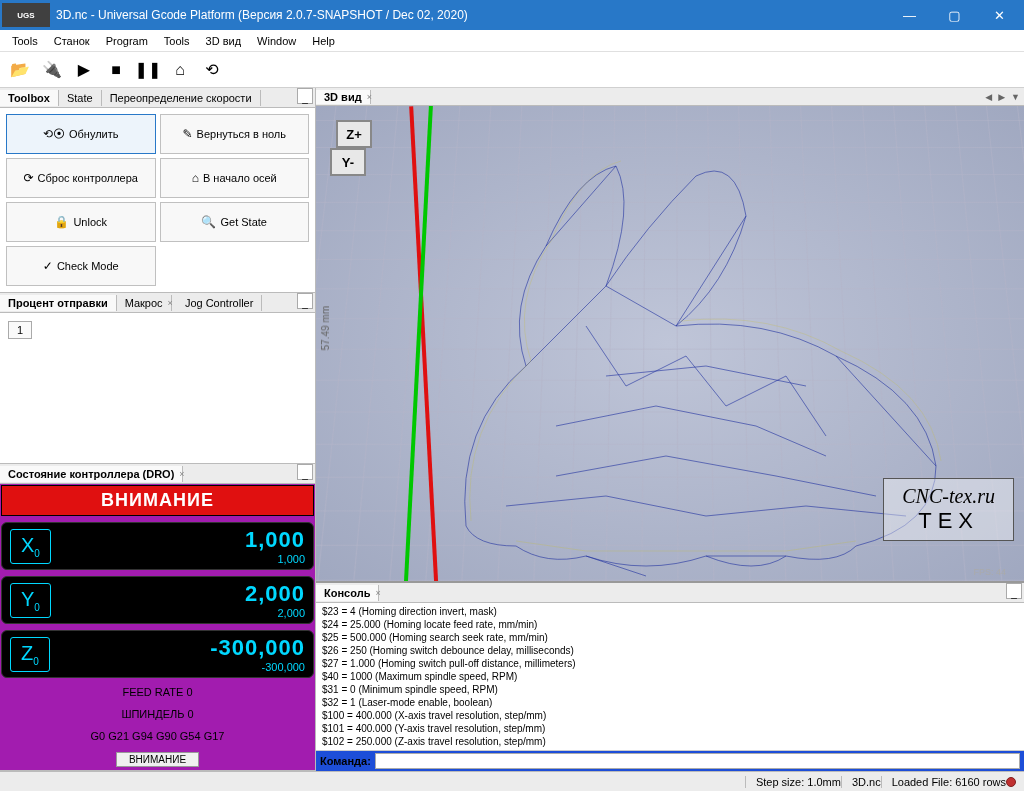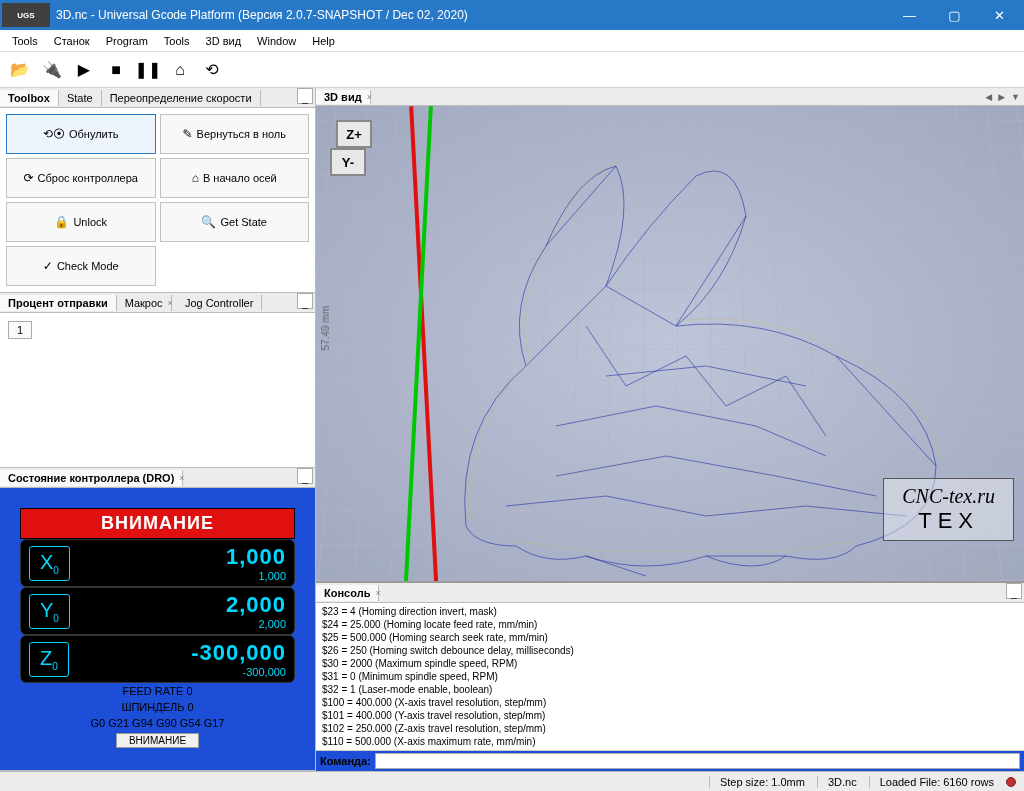--- a/index.html
+++ b/index.html
@@ -36,21 +36,21 @@
 .toolbox-body { padding: 6px; display: grid; grid-template-columns: 1fr 1fr; gap: 4px; background: #fff; }
 .tb-button { border: 1px solid #c0c0c0; background: #f8f8f8; height: 40px; display: flex; align-items: center; justify-content: center; font-size: 11px; gap: 4px; }
 .tb-button.selected { border: 1px solid #2878c8; background: #edf4fb; }
 .tb-button .ic { font-size: 12px; }
 
 
 .mid-body { background: #fff; padding: 8px; flex: 1; }
 .mid-body .numbtn { border: 1px solid #aaa; padding: 2px 8px; display: inline-block; background: #fafafa; }
 
 
-.dro-body { background: #1d4ed8; padding: 20px; display: flex; flex-direction: column; }
+.dro-body { background: #a21caf; padding: 1px; display: flex; flex-direction: column; gap: 6px; }
 .dro-alert { background: #e01010; color: #fff; font-weight: bold; text-align: center; padding: 4px; font-size: 18px; border: 1px solid #000; letter-spacing: 1px; font-family: Arial; }
 .dro-axis { background: #000; border: 1px solid #333; border-radius: 6px; display: flex; align-items: center; padding: 4px 8px; color: #00d8ff; font-family: "Courier New", monospace; }
 .dro-axis .ax-label { border: 1px solid #00d8ff; padding: 4px 10px; font-size: 20px; border-radius: 3px; }
 .dro-axis .ax-label sub { font-size: 10px; }
 .dro-axis .ax-vals { flex: 1; text-align: right; }
 .dro-axis .ax-vals .big { font-size: 22px; font-weight: bold; letter-spacing: 1px; }
 .dro-axis .ax-vals .sm { font-size: 11px; }
 .dro-info { text-align: center; font-size: 11px; padding: 2px; }
 .dro-btn { border: 1px solid #999; padding: 1px 12px; font-size: 10px; display: inline-block; background: #f0f0f0; }
 
@@ -76,21 +76,21 @@
 
 
 .console-panel { height: 190px; display: flex; flex-direction: column; border-top: 2px solid #999; }
 .console-body { flex: 1; background: #fff; padding: 2px 6px; font-size: 10px; overflow: hidden; line-height: 1.3; }
 .console-body .ln { white-space: nowrap; }
 .console-cmd { display: flex; align-items: center; padding: 2px 4px; background: #1d4ed8; border-top: 1px solid #ccc; }
 .console-cmd label { font-weight: bold; font-size: 11px; margin-right: 4px; }
 .console-cmd input { flex: 1; border: 1px solid #aaa; padding: 1px 4px; font-size: 11px; }
 
 
-.statusbar { height: 20px; background: #ececec; border-top: 1px solid #bbb; display: flex; align-items: center; justify-content: flex-end; padding: 0 8px; gap: 12px; font-size: 11px; }
+.statusbar { height: 20px; background: #ececec; border-top: 1px solid #bbb; display: flex; align-items: center; justify-content: flex-end; padding: 0 8px; font-size: 11px; }
 .statusbar .sep { border-left: 1px solid #bbb; padding-left: 10px; }
 .statusbar .dot { width: 10px; height: 10px; background: #c03030; border-radius: 50%; border: 1px solid #802020; }
 </style>
 </head>
 <body>
 
 <div class="titlebar">
   <div class="app-icon">UGS</div>
   <div class="title">3D.nc - Universal Gcode Platform (Версия 2.0.7-SNAPSHOT / Dec 02, 2020)</div>
   <div class="winbtn">—</div>
@@ -254,21 +254,22 @@
       <div class="panel-tabs">
         <div class="panel-tab">Консоль</div>
         <span class="panel-close">×</span>
         <div class="panel-min">_</div>
       </div>
       <div class="console-body">
         <div class="ln">$23 = 4   (Homing direction invert, mask)</div>
         <div class="ln">$24 = 25.000   (Homing locate feed rate, mm/min)</div>
         <div class="ln">$25 = 500.000   (Homing search seek rate, mm/min)</div>
         <div class="ln">$26 = 250   (Homing switch debounce delay, milliseconds)</div>
-        <div class="ln">$30 = 2000   (Maximum spindle speed, RPM)</div>
+        <div class="ln">$27 = 1.000   (Homing switch pull-off distance, millimeters)</div>
+        <div class="ln">$40 = 1000   (Maximum spindle speed, RPM)</div>
         <div class="ln">$31 = 0   (Minimum spindle speed, RPM)</div>
         <div class="ln">$32 = 1   (Laser-mode enable, boolean)</div>
         <div class="ln">$100 = 400.000   (X-axis travel resolution, step/mm)</div>
         <div class="ln">$101 = 400.000   (Y-axis travel resolution, step/mm)</div>
         <div class="ln">$102 = 250.000   (Z-axis travel resolution, step/mm)</div>
         <div class="ln">$110 = 500.000   (X-axis maximum rate, mm/min)</div>
 
       </div>
       <div class="console-cmd">
         <label>Команда:</label>

